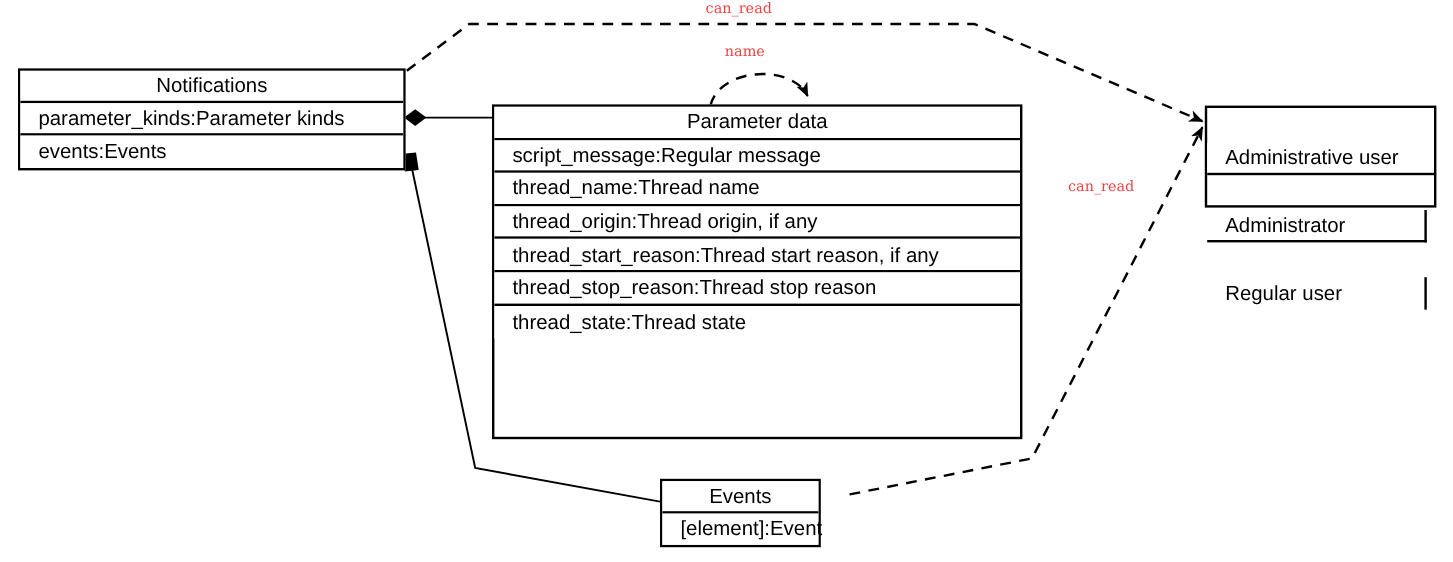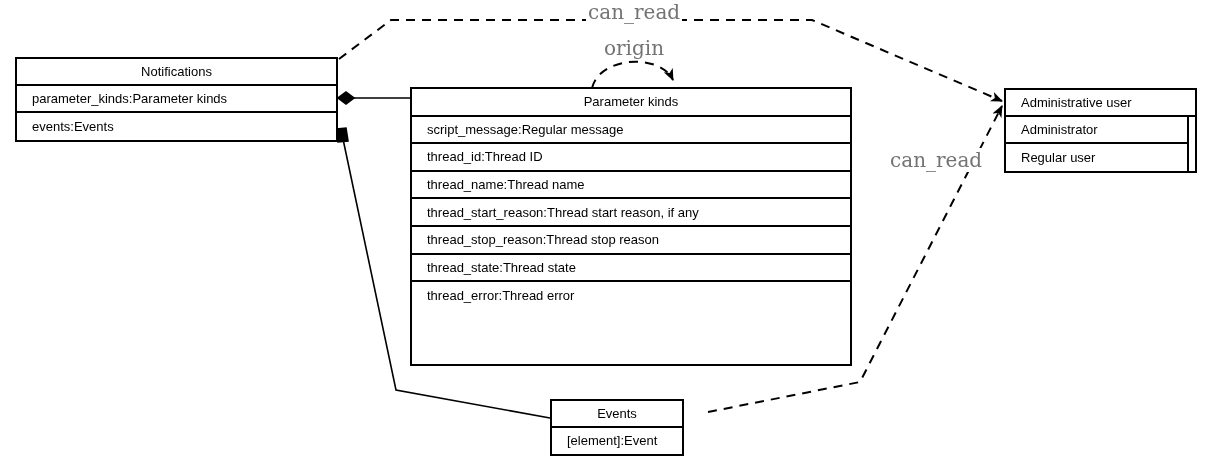--- a/index.html
+++ b/index.html
@@ -25,60 +25,60 @@
   }
   .uml-box {
     position: absolute;
     border: 2px solid #000000;
     background: #ffffff;
     box-sizing: border-box;
   }
   .uml-row {
     box-sizing: border-box;
     border-bottom: 2px solid #000000;
-    font-size: 13px;
+    font-size: 17px;
     line-height: 1;
     color: #000000;
     display: flex;
     align-items: center;
     white-space: nowrap;
     overflow: visible;
     background: #ffffff;
   }
   .uml-row:last-child { border-bottom: none; }
   .uml-title {
     justify-content: center;
     text-align: center;
   }
   .uml-attr {
     justify-content: flex-start;
     padding-left: 15px;
   }
   .edge-label {
     position: absolute;
     font-family: "DejaVu Serif", "Liberation Serif", serif;
-    font-size: 20px;
-    color: #737373;
+    font-size: 12px;
+    color: #ef4444;
     white-space: nowrap;
     background: #ffffff;
     padding: 0 2px;
   }
 
   
   #box-notifications { left: 15px; top: 57px; width: 323px; height: 85px; }
   #box-notifications .uml-row { height: 27px; }
   #box-notifications .uml-row:first-child { height: 27px; }
 
   
   #box-parameter-kinds { left: 410px; top: 87px; width: 442px; height: 279px; }
   #box-parameter-kinds .uml-row { height: 27.6px; }
 
   
   #box-admin-user { left: 1004px; top: 88px; width: 193px; height: 85px; }
-  #box-admin-user .uml-row { height: 27px; }
+  #box-admin-user .uml-row { height: 27px; margin-top: 29px; }
   #box-admin-user .uml-row.narrow { width: 183px; border-right: 2px solid #000000; }
 
   
   #box-events { left: 550px; top: 399px; width: 134px; height: 57px; }
   #box-events .uml-row { height: 26.5px; }
 </style>
 </head>
 <body>
 
 <div id="canvas">
@@ -98,39 +98,38 @@
     <polygon points="338,98 346,92 354,98 346,104" fill="#000000" stroke="#000000" stroke-width="1.6"></polygon>
 
     <path d="M 343 139 L 396 390 L 550 418" fill="none" stroke="#000000" stroke-width="1.6"></path>
     <polygon points="336,129 346,128 348,141 338,142" fill="#000000" stroke="#000000" stroke-width="1.6"></polygon>
 
     <path d="M 708 412 L 860 382 L 1002 106" fill="none" stroke="#000000" stroke-width="2" stroke-dasharray="9 7" marker-end="url(#arrow-open)"></path>
   </svg>
 
   <div class="edge-label" style="left:586px; top:0px;">can_read</div>
 
-  <div class="edge-label" style="left:602px; top:36px;">origin</div>
+  <div class="edge-label" style="left:602px; top:36px;">name</div>
 
   <div class="edge-label" style="left:888px; top:148px;">can_read</div>
 
   <div class="uml-box" id="box-notifications">
     <div class="uml-row uml-title">Notifications</div>
     <div class="uml-row uml-attr">parameter_kinds:Parameter kinds</div>
     <div class="uml-row uml-attr">events:Events</div>
   </div>
 
   <div class="uml-box" id="box-parameter-kinds">
-    <div class="uml-row uml-title">Parameter kinds</div>
+    <div class="uml-row uml-title">Parameter data</div>
     <div class="uml-row uml-attr">script_message:Regular message</div>
-    <div class="uml-row uml-attr">thread_id:Thread ID</div>
     <div class="uml-row uml-attr">thread_name:Thread name</div>
+    <div class="uml-row uml-attr">thread_origin:Thread origin, if any</div>
     <div class="uml-row uml-attr">thread_start_reason:Thread start reason, if any</div>
     <div class="uml-row uml-attr">thread_stop_reason:Thread stop reason</div>
     <div class="uml-row uml-attr">thread_state:Thread state</div>
-    <div class="uml-row uml-attr">thread_error:Thread error</div>
   </div>
 
   <div class="uml-box" id="box-admin-user">
     <div class="uml-row uml-attr">Administrative user</div>
     <div class="uml-row uml-attr narrow">Administrator</div>
     <div class="uml-row uml-attr narrow">Regular user</div>
   </div>
 
   <div class="uml-box" id="box-events">
     <div class="uml-row uml-title">Events</div>

